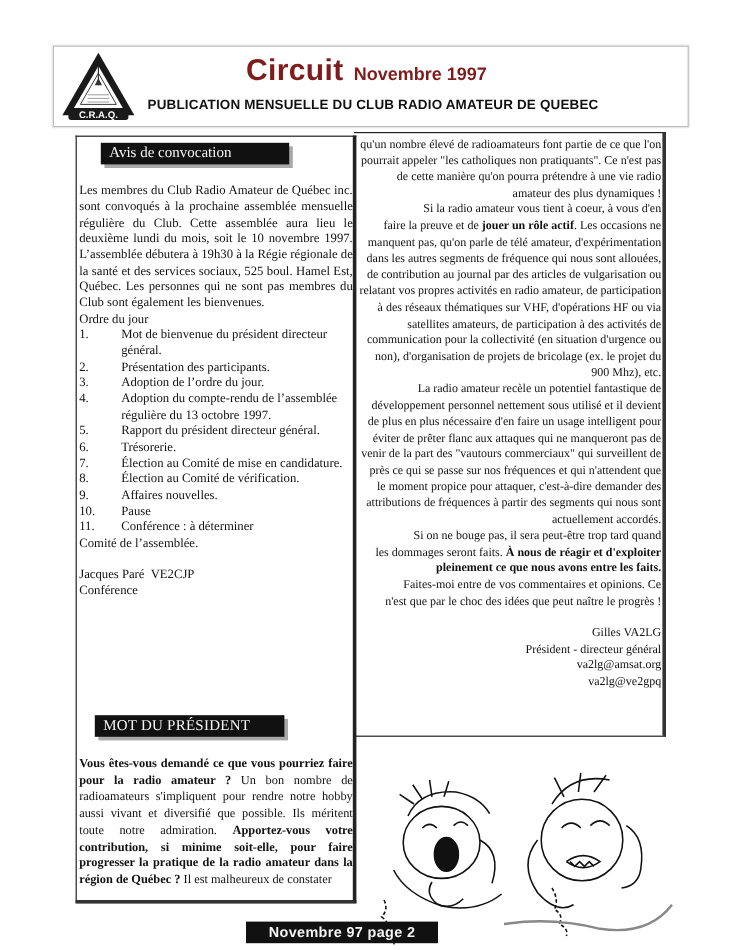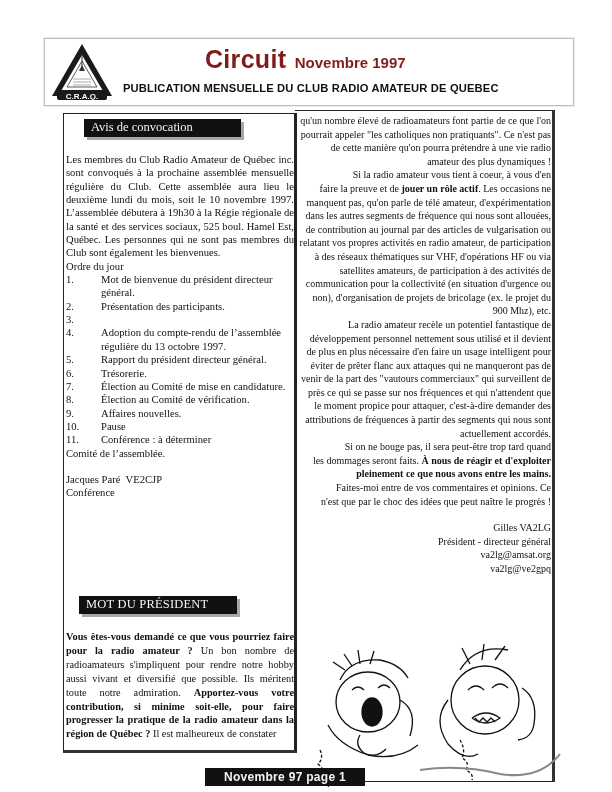--- a/index.html
+++ b/index.html
@@ -49,21 +49,21 @@
   .gap { height: 13px; }
 
   .mot-text {
     position: absolute; left: 2px; top: 516px; width: 228px;
     font-size: 10.3px; line-height: 13.9px; text-align: justify;
   }
   .mot-text b { font-weight: bold; }
 
   
   .right-col {
-    position: absolute; left: 295px; top: 110px; width: 260px; height: 672px;
+    position: absolute; left: 295px; top: 110px; width: 260px; height: 504px;
     border: 1.5px solid #222; border-right: 3.5px solid #333; border-left: none; padding-left: 48px;
   }
   .right-text {
     position: absolute; left: 4px; top: 3px; width: 252px;
     font-size: 10px; line-height: 13.6px; text-align: justify;
   }
   .right-text p { margin: 0; text-align: right; }
   .right-text .indent { text-indent: 36px; }
   .signature { margin-top: 13px; text-align: left; line-height: 13.6px; }
 
@@ -111,20 +111,21 @@
       <li>
           <span class="num">1.</span>
           <span class="txt">Mot de bienvenue du président directeur général.</span>
         </li>
       <li>
           <span class="num">2.</span>
           <span class="txt">Présentation des participants.</span>
         </li>
       <li>
           <span class="num">3.</span>
+          <span class="txt">Adoption de l’ordre du jour.</span>
         </li>
       <li>
           <span class="num">4.</span>
           <span class="txt">Adoption du compte-rendu de l’assemblée régulière du 13 octobre 1997.</span>
         </li>
       <li>
           <span class="num">5.</span>
           <span class="txt">Rapport du président directeur général.</span>
         </li>
       <li>
@@ -163,21 +164,21 @@
   <div class="mot-text">
     <b>Vous êtes-vous demandé ce que vous pourriez faire pour la radio amateur ?</b><span> Un bon nombre de radioamateurs s'impliquent pour rendre notre hobby aussi vivant et diversifié que possible. Ils méritent toute notre admiration. </span><b>Apportez-vous votre contribution, si minime soit-elle, pour faire progresser la pratique de la radio amateur dans la région de Québec ?</b><span> Il est malheureux de constater</span>
   </div>
 </div>
 
 <div class="right-col">
   <div class="right-text">
     <p>qu'un nombre élevé de radioamateurs font partie de ce que l'on pourrait appeler "les catholiques non pratiquants". Ce n'est pas de cette manière qu'on pourra prétendre à une vie radio amateur des plus dynamiques !</p>
     <p class="indent"><span>Si la radio amateur vous tient à coeur, à vous d'en faire la preuve et de </span><b>jouer un rôle actif</b><span>. Les occasions ne manquent pas, qu'on parle de télé amateur, d'expérimentation dans les autres segments de fréquence qui nous sont allouées, de contribution au journal par des articles de vulgarisation ou relatant vos propres activités en radio amateur, de participation à des réseaux thématiques sur VHF, d'opérations HF ou via satellites amateurs, de participation à des activités de communication pour la collectivité (en situation d'urgence ou non), d'organisation de projets de bricolage (ex. le projet du 900 Mhz), etc.</span></p>
     <p class="indent">La radio amateur recèle un potentiel fantastique de développement personnel nettement sous utilisé et il devient de plus en plus nécessaire d'en faire un usage intelligent pour éviter de prêter flanc aux attaques qui ne manqueront pas de venir de la part des "vautours commerciaux" qui surveillent de près ce qui se passe sur nos fréquences et qui n'attendent que le moment propice pour attaquer, c'est-à-dire demander des attributions de fréquences à partir des segments qui nous sont actuellement accordés.</p>
-    <p class="indent"><span>Si on ne bouge pas, il sera peut-être trop tard quand les dommages seront faits. </span><b>À nous de réagir et d'exploiter pleinement ce que nous avons entre les mains.</b></p>
+    <p class="indent"><span>Si on ne bouge pas, il sera peut-être trop tard quand les dommages seront faits. </span><b>À nous de réagir et d'exploiter pleinement ce que nous avons entre les faits.</b></p>
     <p class="indent">Faites-moi entre de vos commentaires et opinions. Ce n'est que par le choc des idées que peut naître le progrès !</p>
     <div class="signature">
       <p>Gilles VA2LG</p>
       <p>Président - directeur général</p>
       <p>va2lg@amsat.org</p>
       <p>va2lg@ve2gpq</p>
     </div>
   </div>
 </div>
 
@@ -201,13 +202,13 @@
     <path d="M168,50 q8,-8 16,0 M192,48 q8,-8 16,0"></path>
     <path d="M172,78 q14,-10 28,0 q-14,10 -28,0" fill="#fff"></path>
     <path d="M175,78 l4,4 l4,-4 l4,4 l4,-4 l4,4"></path>
     <path d="M148,60 q-16,20 0,44 q16,18 30,10"></path>
     <path d="M222,48 q16,10 12,36 q-2,14 -16,16"></path>
     <path d="M160,100 q6,10 2,18 q8,4 4,12 q8,4 6,10" stroke-dasharray="3,2"></path>
     <path d="M120,130 q40,-6 80,4 q40,6 60,-20" stroke="#888" stroke-width="2"></path>
   </g>
 </svg>
 
-<div class="footer-bar">Novembre 97 page 1</div>
+<div class="footer-bar">Novembre 97 page 2</div>
 
 </body></html>

